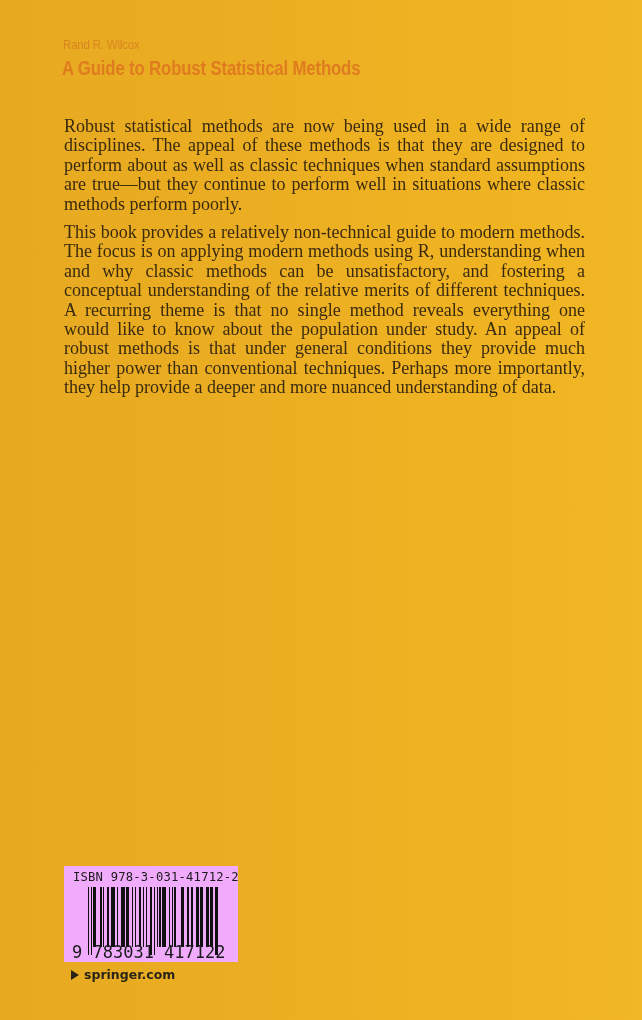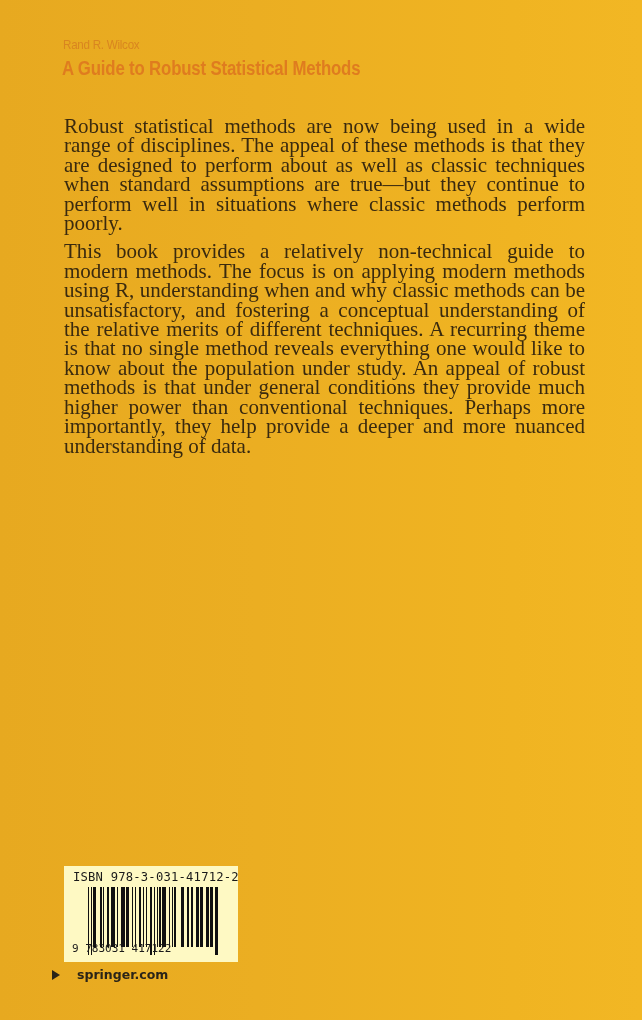--- a/index.html
+++ b/index.html
@@ -20,51 +20,51 @@
     position: absolute; left: 62px; top: 57px;
     font-family: "Liberation Sans", "DejaVu Sans", sans-serif;
     font-weight: bold; font-size: 20px; letter-spacing: -0.2px;
     transform: scaleX(0.84); transform-origin: left top;
     color: #df7c1f;
     white-space: nowrap;
   }
   .blurb {
     position: absolute; left: 64px; top: 117px; width: 521px;
     color: #3a2a0f;
-    font-size: 21px; line-height: 19.4px;
+    font-size: 18px; line-height: 19.4px;
     text-align: justify;
     hyphens: none;
   }
   .blurb p { margin: 0 0 9px 0; }
   .isbn-box {
     position: absolute; left: 64px; top: 866px; width: 174px; height: 96px;
-    background: #fef9c3;
+    background: #f0abfc;
   }
   .isbn-text {
     position: absolute; left: 9px; top: 4px;
     font-family: "DejaVu Sans Mono", "Liberation Mono", monospace;
     font-size: 12.2px; color: #1a1a1a; letter-spacing: 0.2px;
     white-space: nowrap;
   }
   .bars {
     position: absolute; left: 24px; top: 21px; width: 140px; height: 66px;
   }
   .bars span { position: absolute; top: 0; background: #111; height: 60px; }
   .bars span.g { height: 68px; }
   .digits {
     position: absolute; left: 8px; top: 76px;
     font-family: "DejaVu Sans Mono", "Liberation Mono", monospace;
-    font-size: 11px; color: #1a1a1a;
+    font-size: 17px; color: #1a1a1a;
     white-space: pre;
   }
   .springer {
-    position: absolute; left: 52px; top: 967px;
+    position: absolute; left: 71px; top: 967px;
     font-family: "DejaVu Sans", "Liberation Sans", sans-serif;
     font-weight: bold; font-size: 12.5px; color: #2a2418;
-    display: flex; align-items: center; gap: 17px;
+    display: flex; align-items: center; gap: 5px;
   }
   .tri {
     width: 0; height: 0;
     border-top: 5px solid transparent; border-bottom: 5px solid transparent;
     border-left: 8px solid #2a2418;
   }
 </style>
 </head>
 <body>
 

